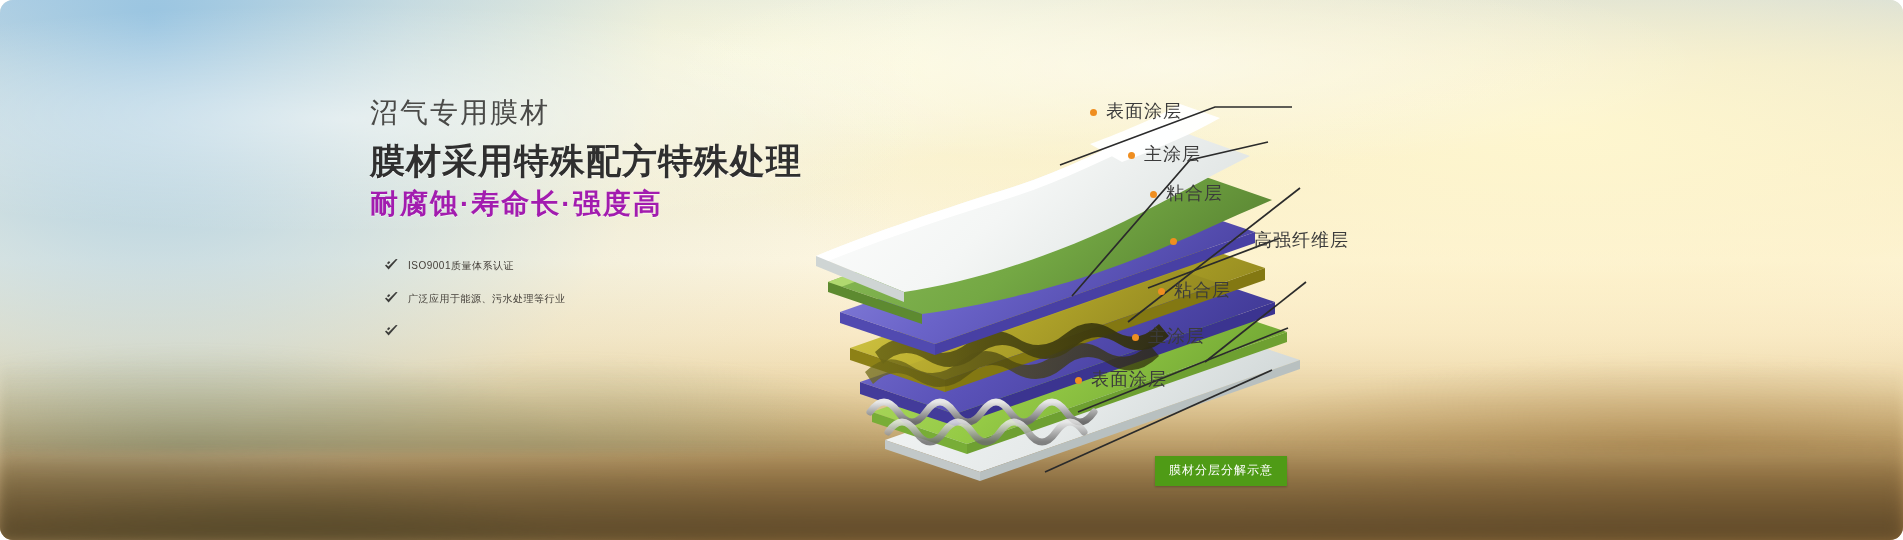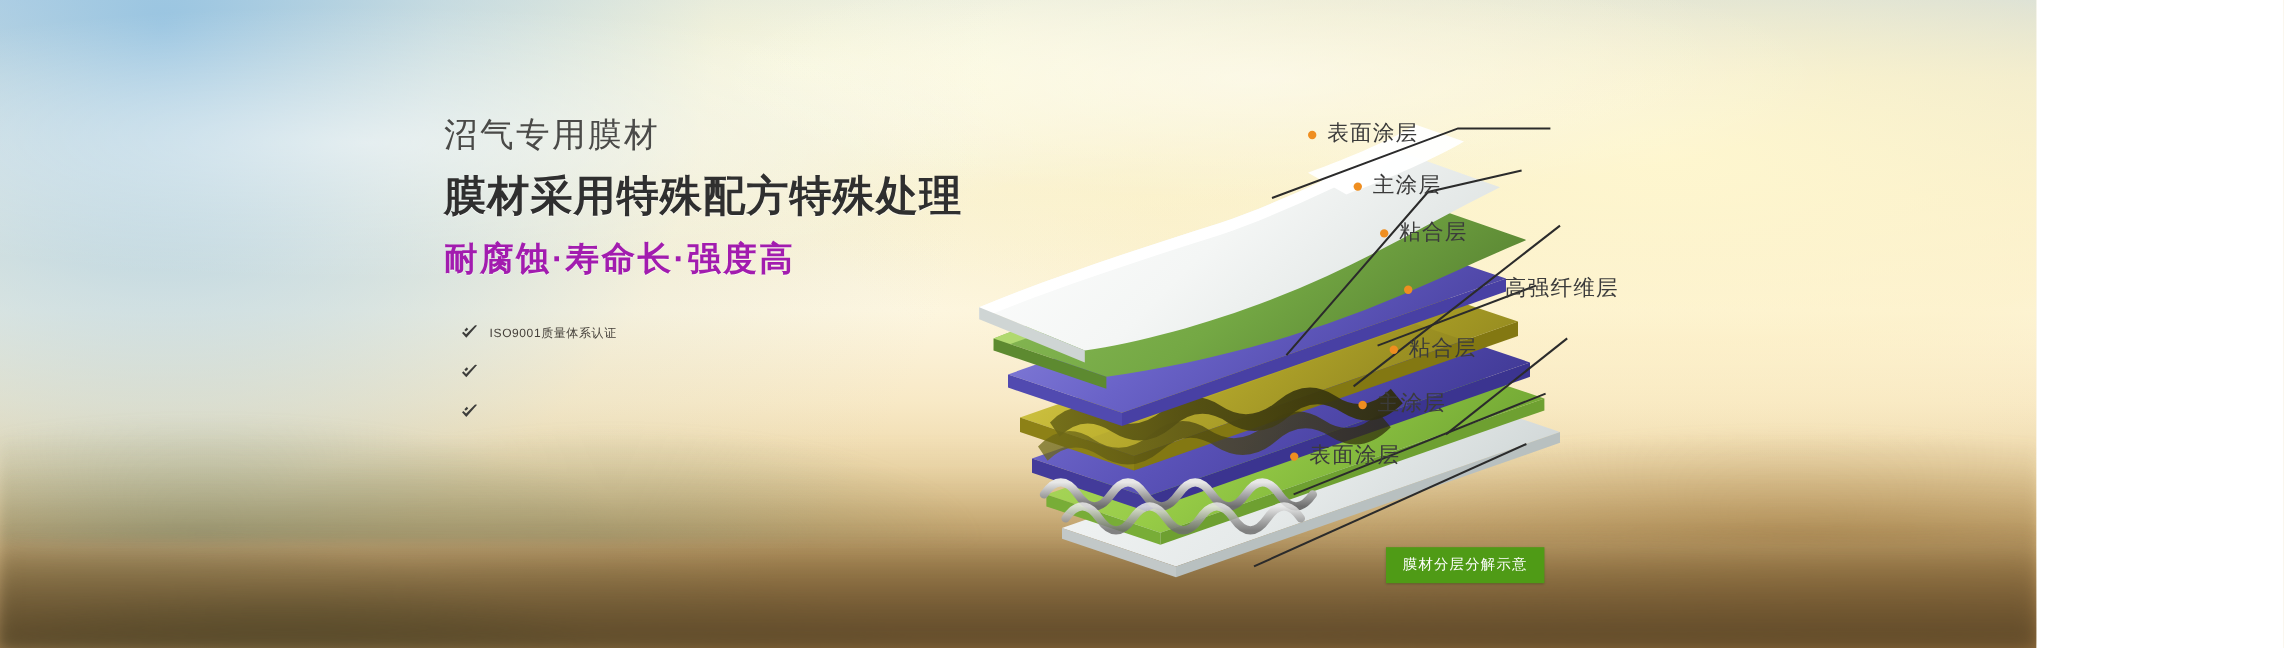--- a/index.html
+++ b/index.html
@@ -1,22 +1,23 @@
 <!DOCTYPE html>
 <html><head>
 <meta charset="utf-8">
 <style>
   html,body{margin:0;padding:0;}
   body{
     width:1903px;height:540px;overflow:hidden;
     font-family:"Liberation Sans","DejaVu Sans",sans-serif;
   }
   .banner{
-    position:relative;width:1697px;height:540px;overflow:hidden;
+    position:relative;width:1903px;height:540px;overflow:hidden;
     background:#f3ead6;
+    border-radius:13px;
   }
   
   .bg-sky{
     position:absolute;inset:0;
     background:
       radial-gradient(circle at 8% 4%, rgba(150,195,225,0.95) 0%, rgba(170,205,228,0.55) 14%, rgba(205,215,205,0.18) 28%, rgba(255,255,255,0) 42%),
       radial-gradient(ellipse 60% 45% at 40% 10%, rgba(255,252,224,0.95) 0%, rgba(252,245,208,0.5) 45%, rgba(255,255,255,0) 75%),
       radial-gradient(ellipse 55% 60% at 82% 24%, rgba(255,247,206,0.92) 0%, rgba(253,238,186,0.45) 48%, rgba(255,255,255,0) 80%),
       linear-gradient(180deg,#c9dbe9 0%, #e8eadd 12%, #f7f1d9 30%, #fdf6e0 48%, #f8e9c6 62%, #eed9ab 72%, #d9bb84 80%, #bf9a62 88%, #a98250 94%, #97713f 100%);
   }
@@ -50,22 +51,23 @@
   }
 
   
   .copy{position:absolute;left:370px;top:96px;width:470px;}
   .eyebrow{
     font-size:28px;color:#4a4a48;letter-spacing:2px;line-height:1.2;
     font-weight:400;margin:0 0 14px 0;white-space:nowrap;
   }
   .headline{
     font-size:35px;font-weight:700;color:#2f2f2f;letter-spacing:1px;
-    line-height:1.15;margin:0 0 16px 0;white-space:nowrap;
+    line-height:1.15;margin:0 0 4px 0;white-space:nowrap;
     text-shadow:0 1px 0 rgba(255,255,255,0.6);
+    font-family:Liberation Mono, monospace;
   }
   .headline-accent{
     font-size:28px;font-weight:700;color:#a21caf;letter-spacing:2px;
     line-height:1.15;margin:0;white-space:nowrap;
     text-shadow:0 1px 0 rgba(255,255,255,0.5);
   }
   .features{margin:38px 0 0 14px;padding:0;list-style:none;}
   .feature{
     display:flex;align-items:center;gap:9px;
     font-size:10px;color:#45403a;margin-bottom:18px;white-space:nowrap;
@@ -124,20 +126,21 @@
         </span>
         <span>ISO9001质量体系认证</span>
       </li>
       <li class="feature">
         <span class="check">
           <svg width="15" height="15" viewBox="0 0 15 15">
               <path d="M1 7.6 L4.6 11.4 L13.6 1.2 L11.9 1.0 L4.4 8.6 L2.2 6.4 Z" fill="#3d3d3b"></path>
               <path d="M3.0 5.0 L5.0 3.0 L6.2 4.4 L4.2 6.3 Z" fill="#3d3d3b"></path>
             </svg>
         </span>
+        <span>广泛应用于能源、污水处理等行业</span>
       </li>
       <li class="feature">
         <span class="check">
           <svg width="15" height="15" viewBox="0 0 15 15">
               <path d="M1 7.6 L4.6 11.4 L13.6 1.2 L11.9 1.0 L4.4 8.6 L2.2 6.4 Z" fill="#3d3d3b"></path>
               <path d="M3.0 5.0 L5.0 3.0 L6.2 4.4 L4.2 6.3 Z" fill="#3d3d3b"></path>
             </svg>
         </span>
       </li>
     </ul>

